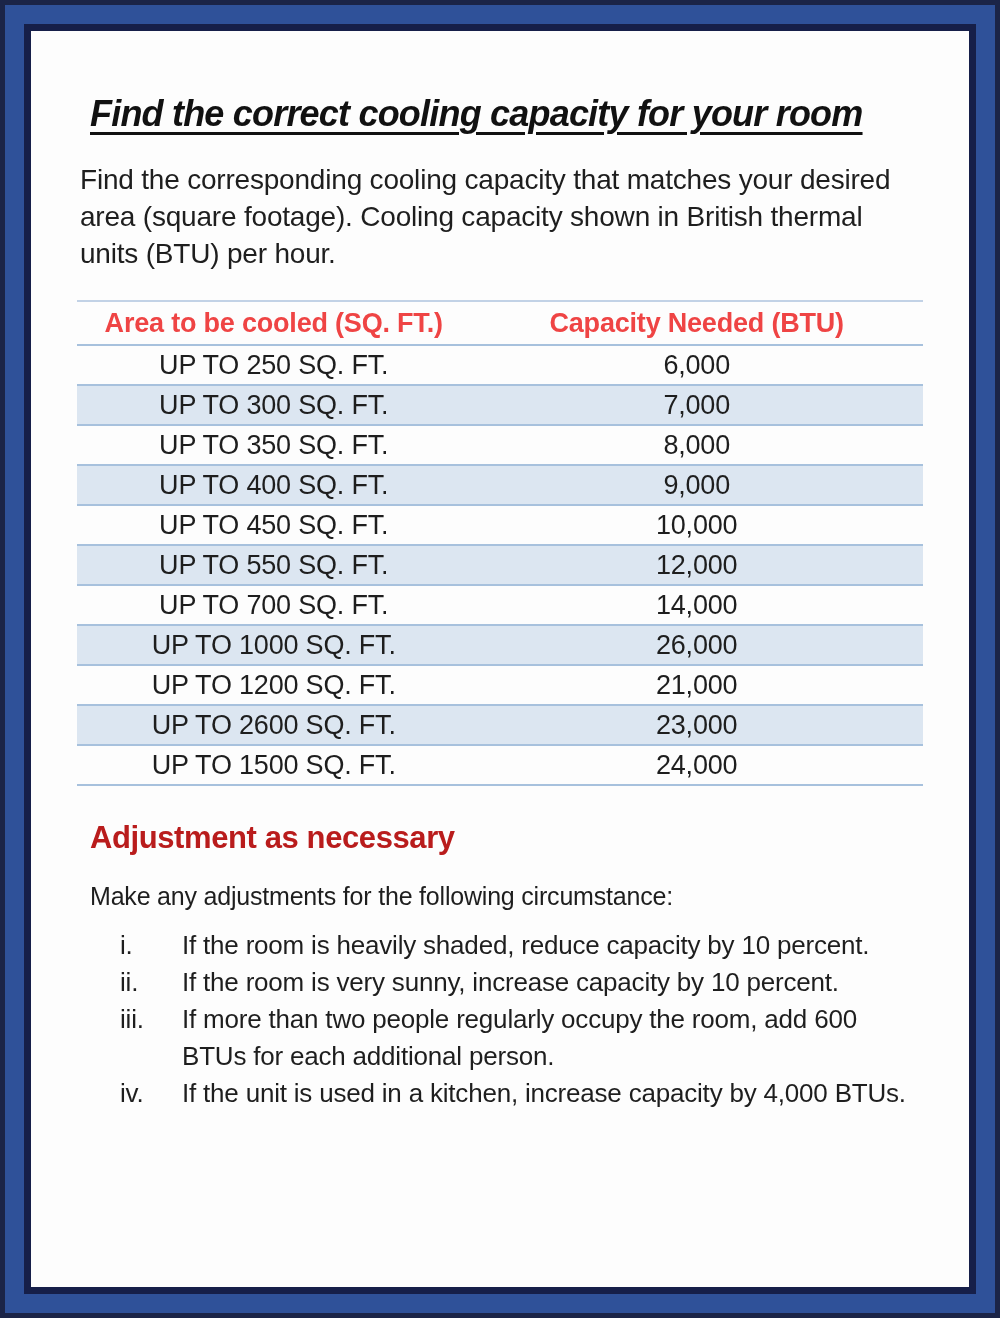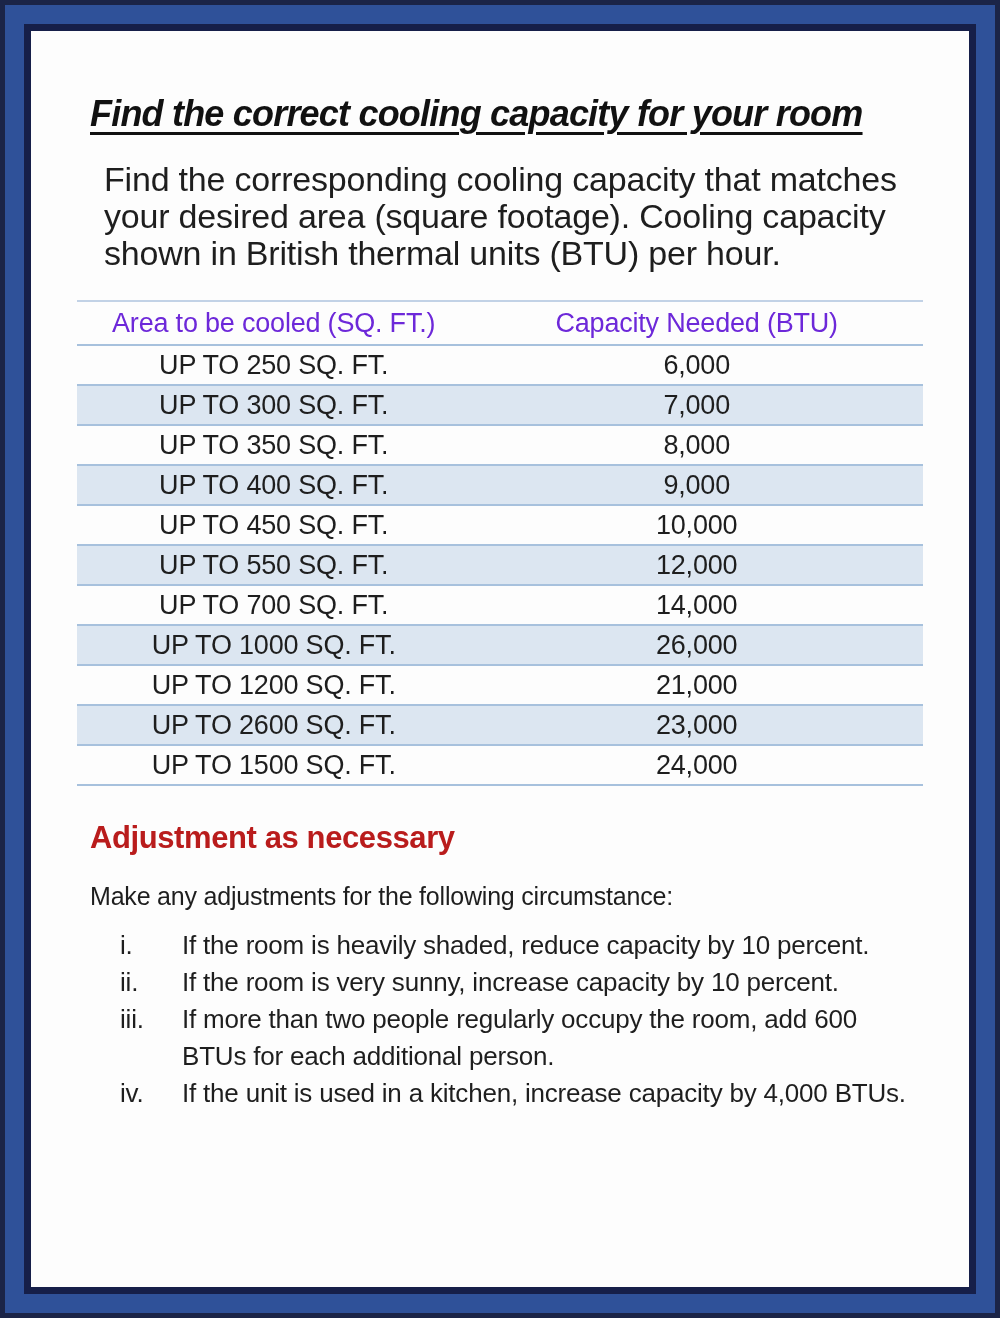--- a/index.html
+++ b/index.html
@@ -35,43 +35,43 @@
     font-style: italic;
     letter-spacing: -0.8px;
     white-space: nowrap;
     text-decoration: underline;
     text-decoration-thickness: 3px;
     text-underline-offset: 6px;
     color: #111111;
   }
 
   .intro {
-    margin: 26px 13px 0 27px;
+    margin: 26px 13px 0 3px;
     width: 822px;
-    font-size: 34px;
+    font-size: 28px;
     line-height: 37px;
     letter-spacing: -0.2px;
   }
 
   table.capacity {
     margin-top: 28px;
     width: 100%;
     border-collapse: collapse;
     border-top: 2px solid #C2D2E6;
     border-bottom: 2px solid #A7C1DD;
     font-size: 27px;
     letter-spacing: -0.2px;
   }
   table.capacity th, table.capacity td {
     text-align: center;
     vertical-align: middle;
     padding: 0;
     border-bottom: 2px solid #A7C1DD;
   }
-  table.capacity th { height: 42px; font-weight: normal; color: #6d28d9; }
+  table.capacity th { height: 42px; font-weight: bold; color: #ef4444; }
   table.capacity td { height: 38px; }
   table.capacity col.c-area { width: 46.5%; }
   table.capacity col.c-cap  { width: 53.5%; }
   table.capacity tr.shaded td { background: #DCE6F1; }
 
   .adjust-heading {
     margin: 34px 13px 0 13px;
     font-size: 31px;
     font-weight: bold;
     letter-spacing: -0.4px;

